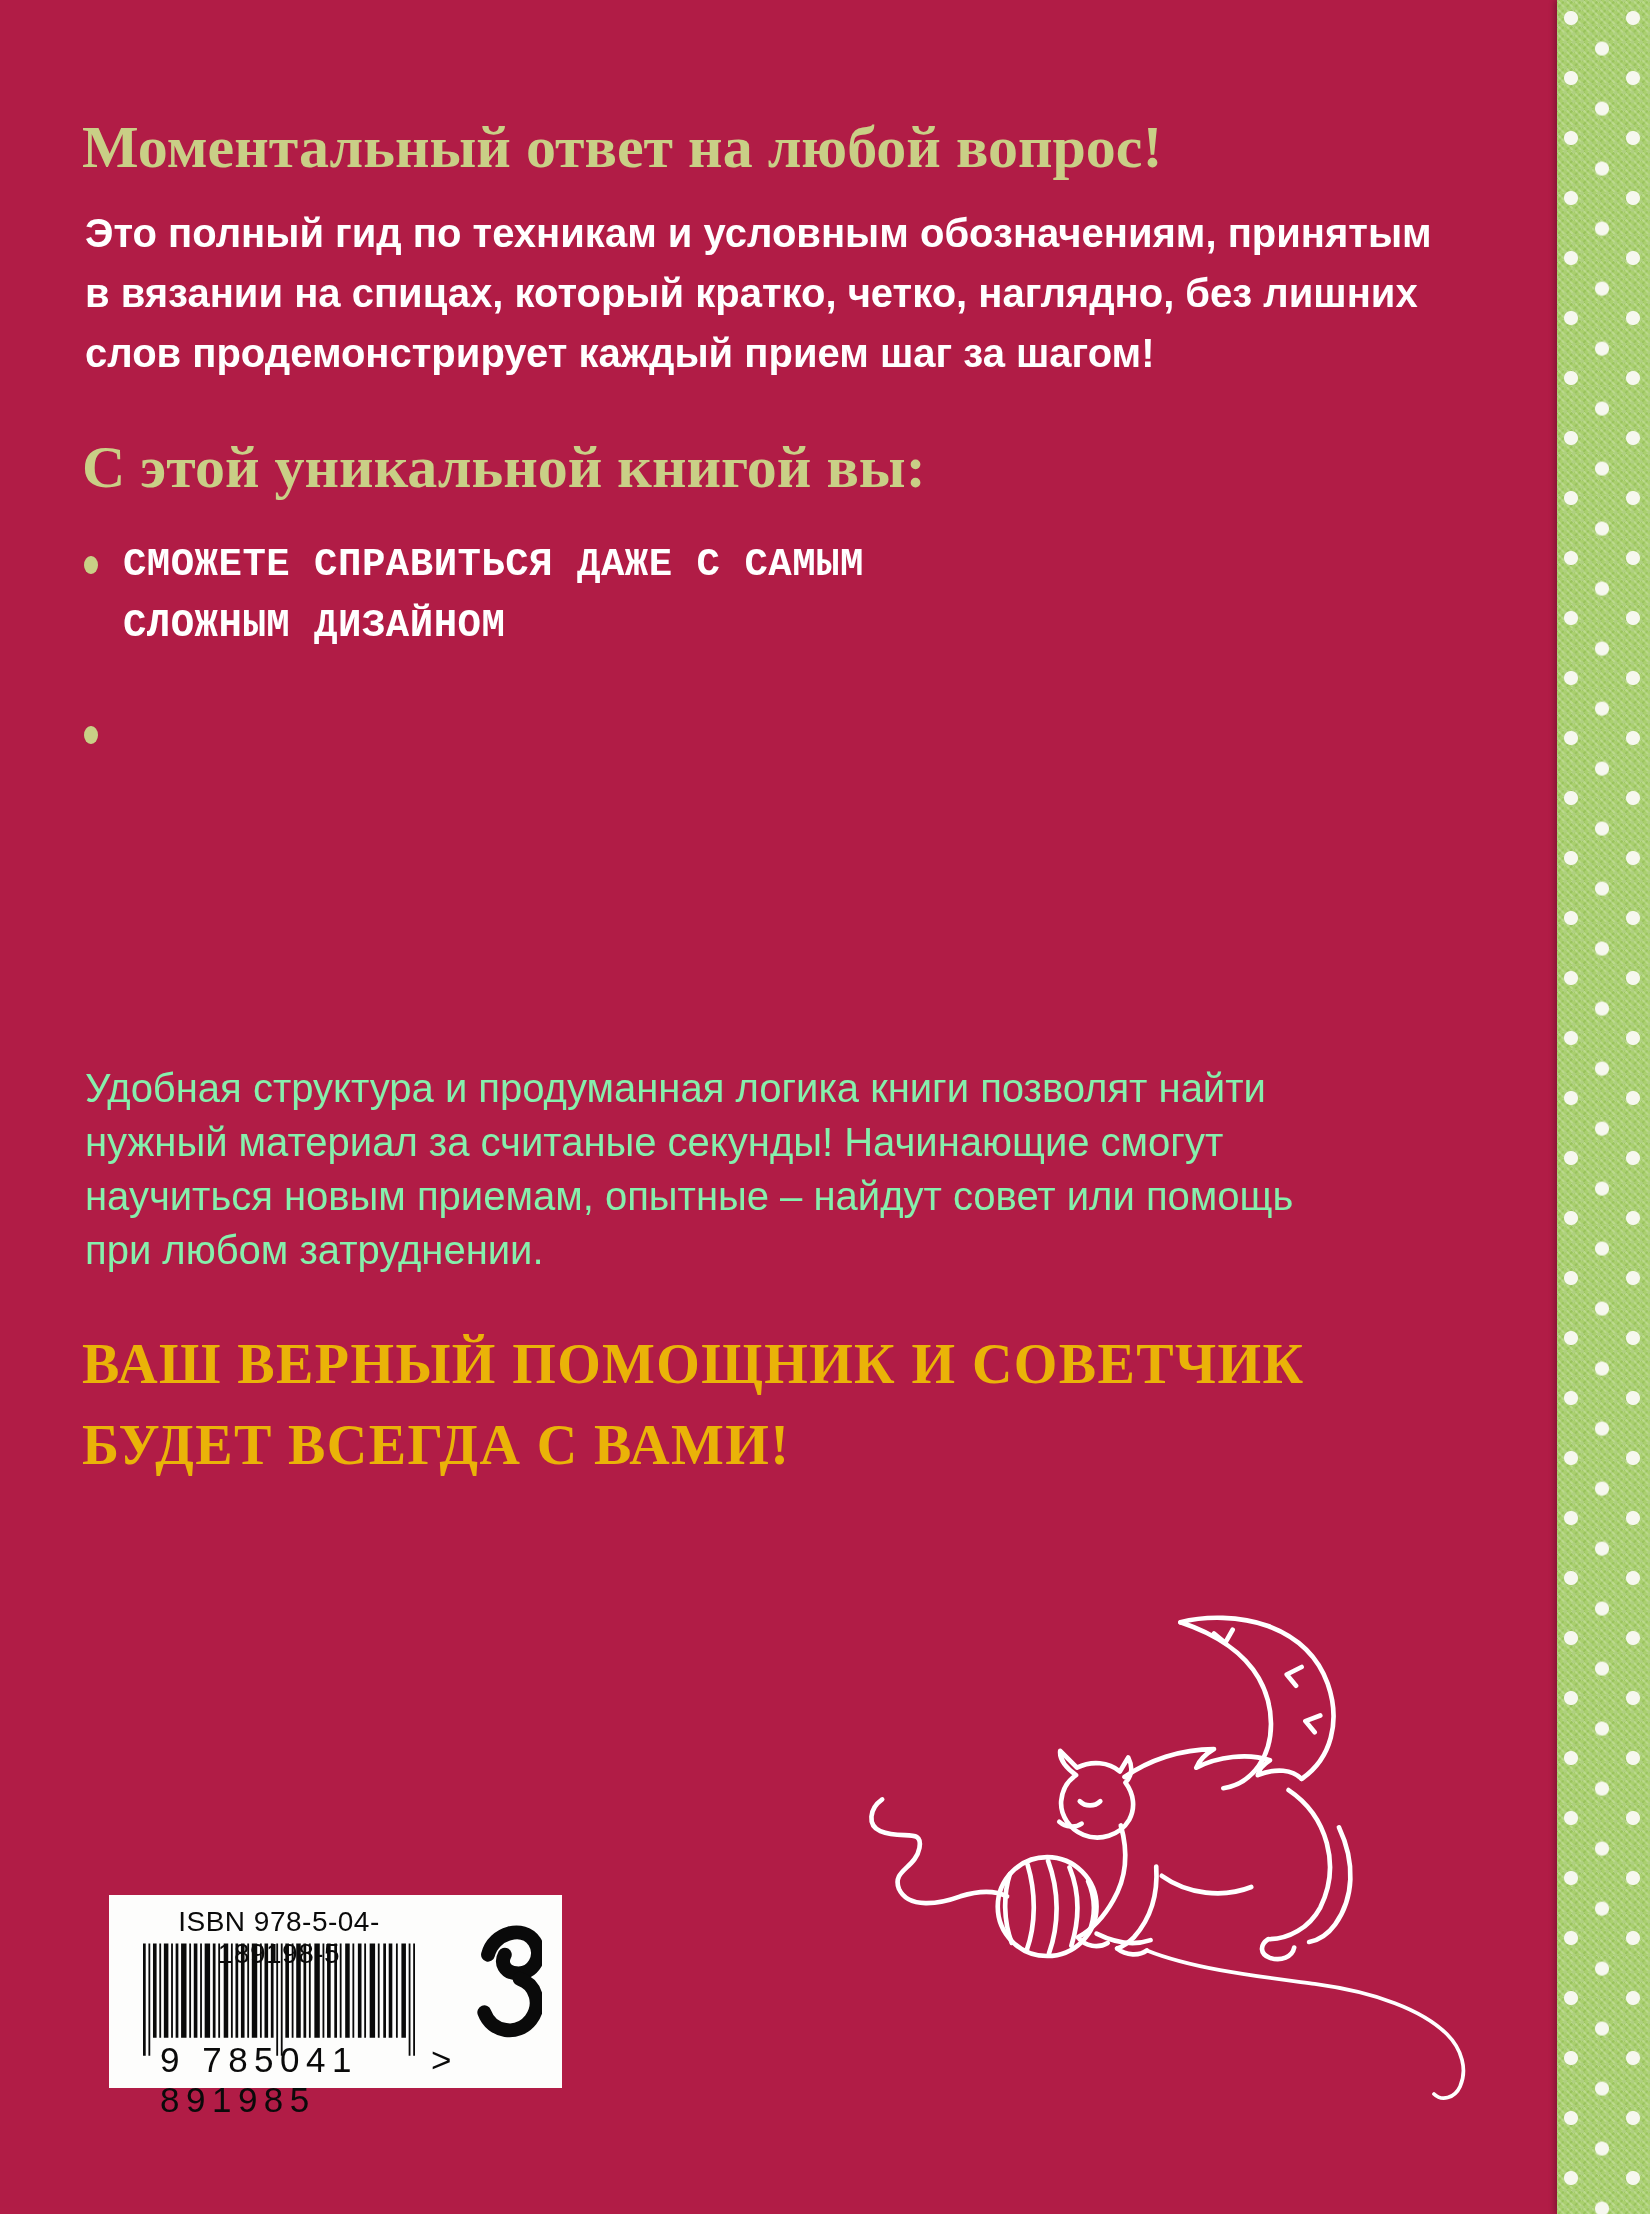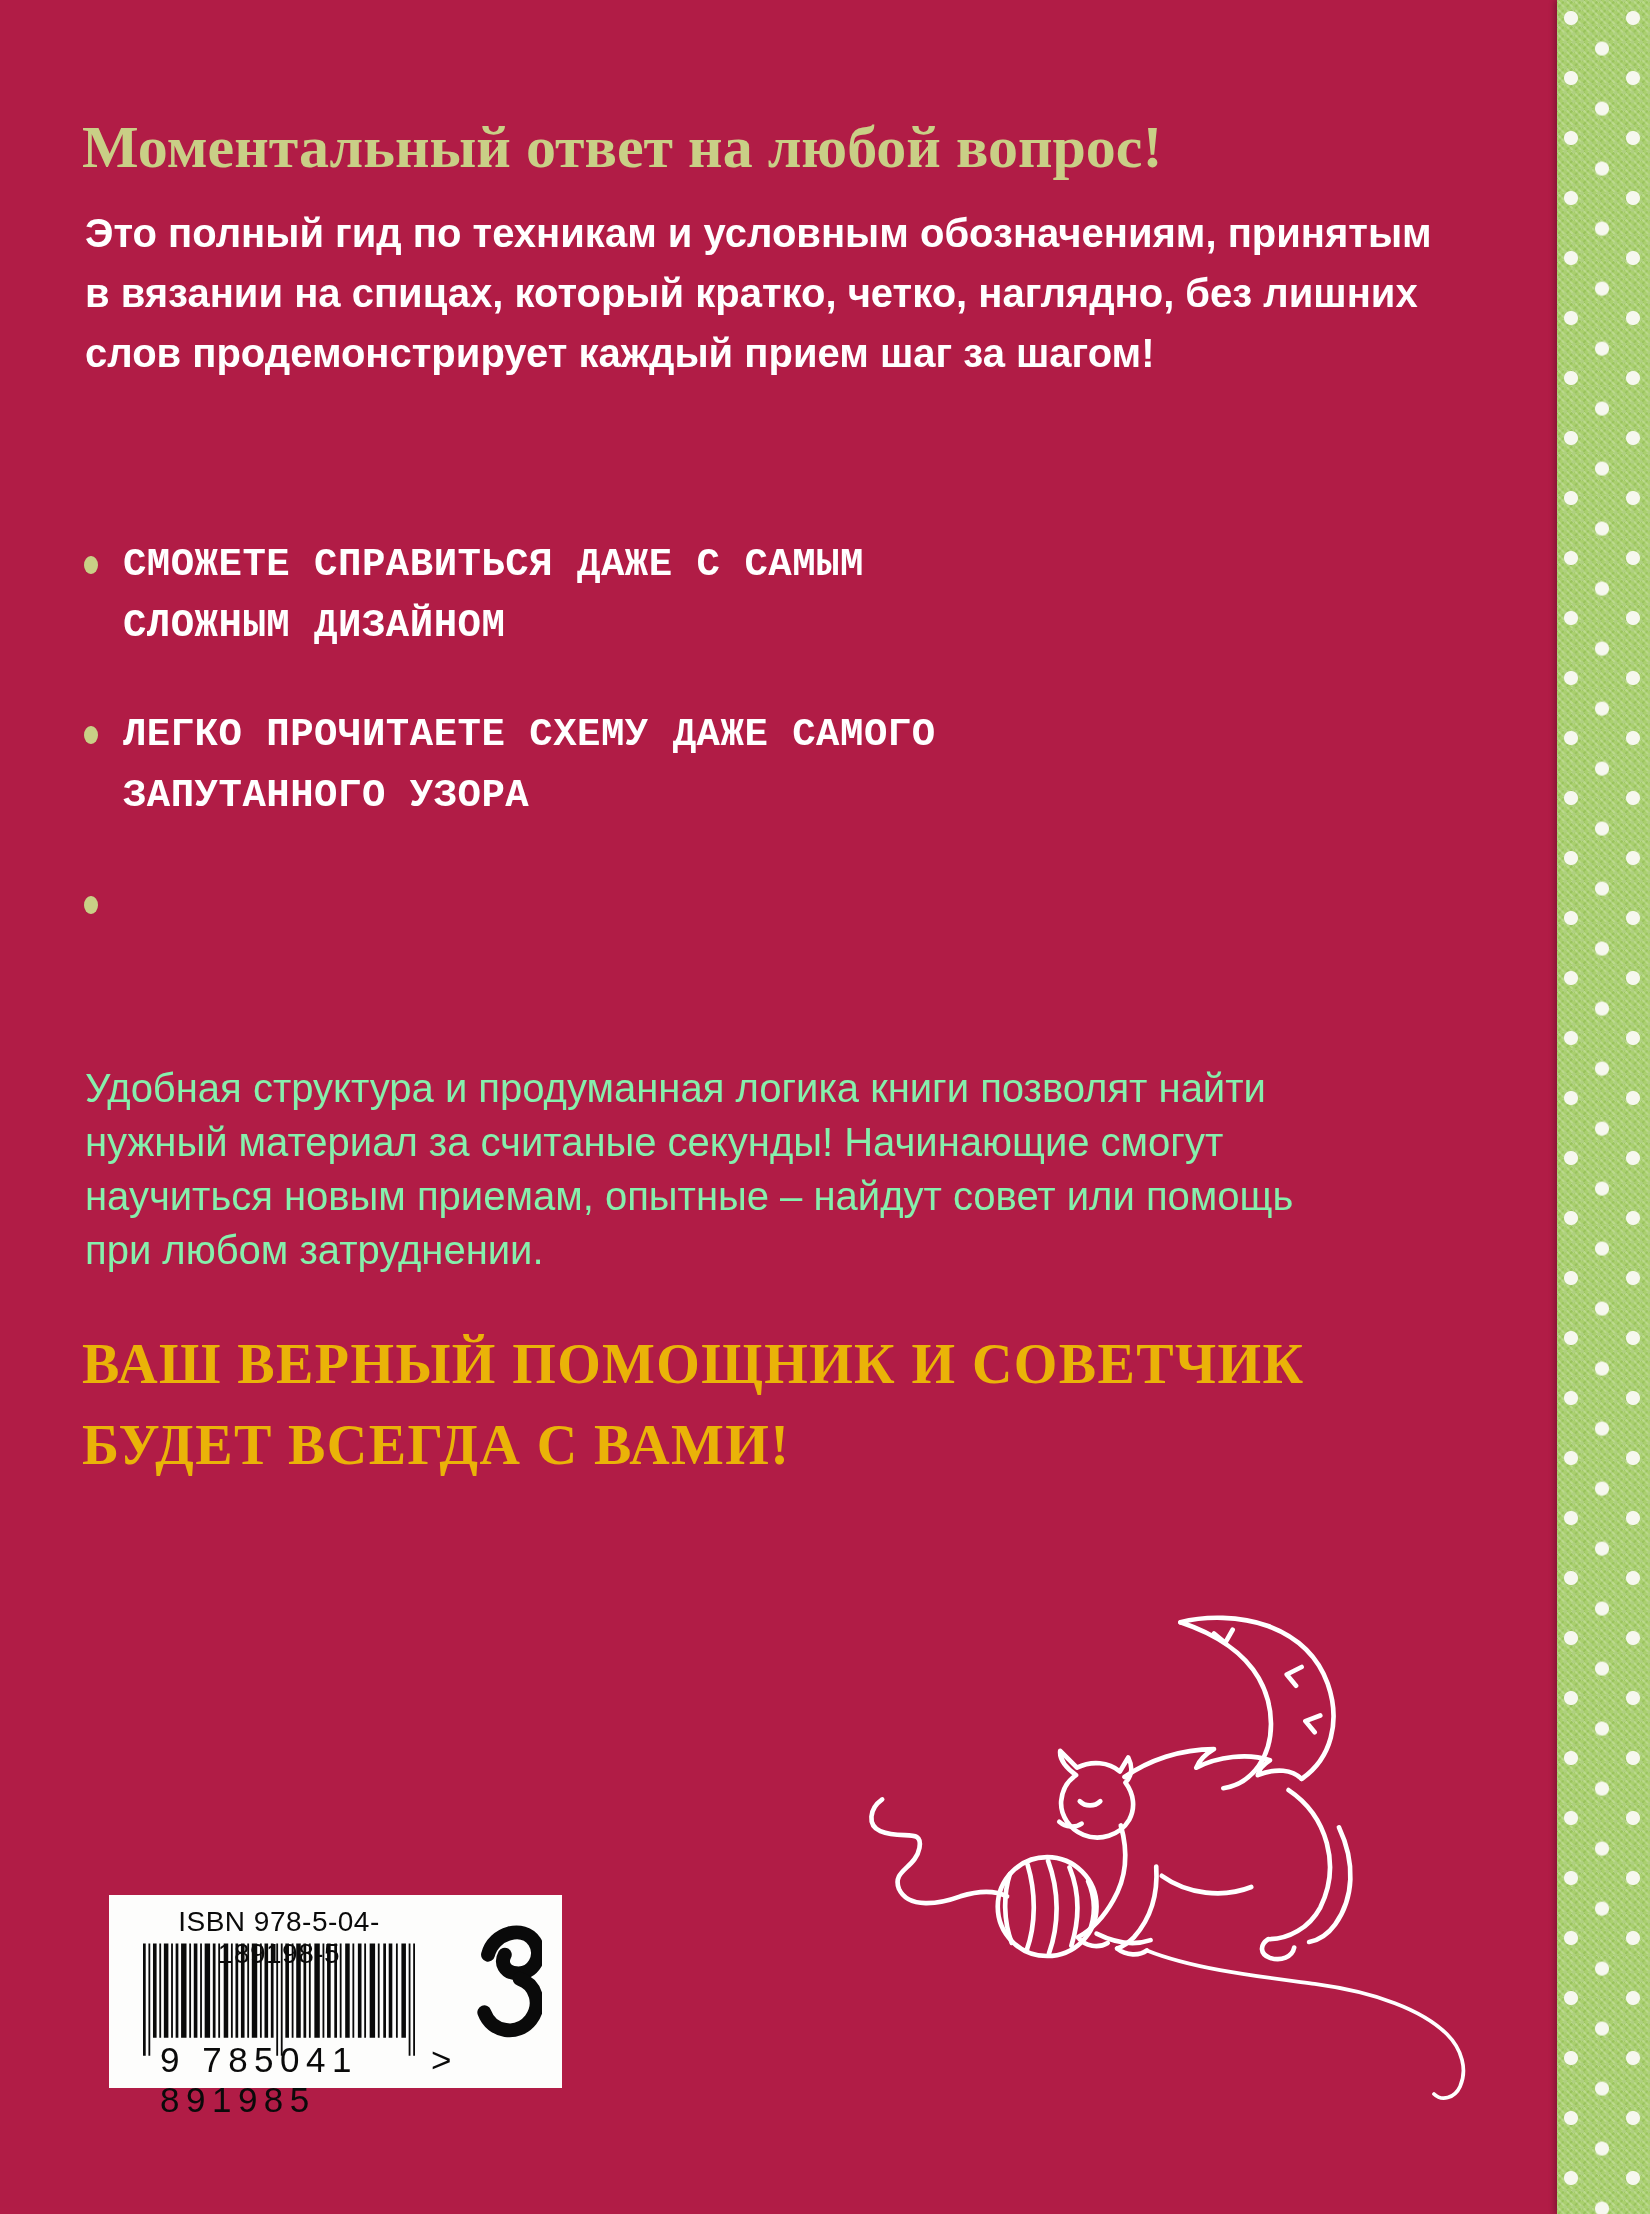--- a/index.html
+++ b/index.html
@@ -83,31 +83,27 @@
 <div class="cover">
 
   <div class="fabric-strip"></div>
 
   <div class="headline">Моментальный ответ на любой вопрос!</div>
 
   <div class="intro ml">Это полный гид по техникам и условным обозначениям, принятым
 в вязании на спицах, который кратко, четко, наглядно, без лишних
 слов продемонстрирует каждый прием шаг за шагом!</div>
 
+  <div class="subheading">С этой уникальной книгой вы:</div>
 
   <div class="bullets">
     <div class="bullet">
       <span class="dot"></span>
       <span class="btext ml">СМОЖЕТЕ СПРАВИТЬСЯ ДАЖЕ С САМЫМ
 СЛОЖНЫМ ДИЗАЙНОМ</span>
-    </div>
-    <div class="bullet">
-      <span class="dot"></span>
-      <span class="btext ml">ЛЕГКО ПРОЧИТАЕТЕ СХЕМУ ДАЖЕ САМОГО
-ЗАПУТАННОГО УЗОРА</span>
     </div>
     <div class="bullet">
       <span class="dot"></span>
     </div>
   </div>
 
   <div class="body-text ml">Удобная структура и продуманная логика книги позволят найти
 нужный материал за считаные секунды! Начинающие смогут
 научиться новым приемам, опытные – найдут совет или помощь
 при любом затруднении.</div>

